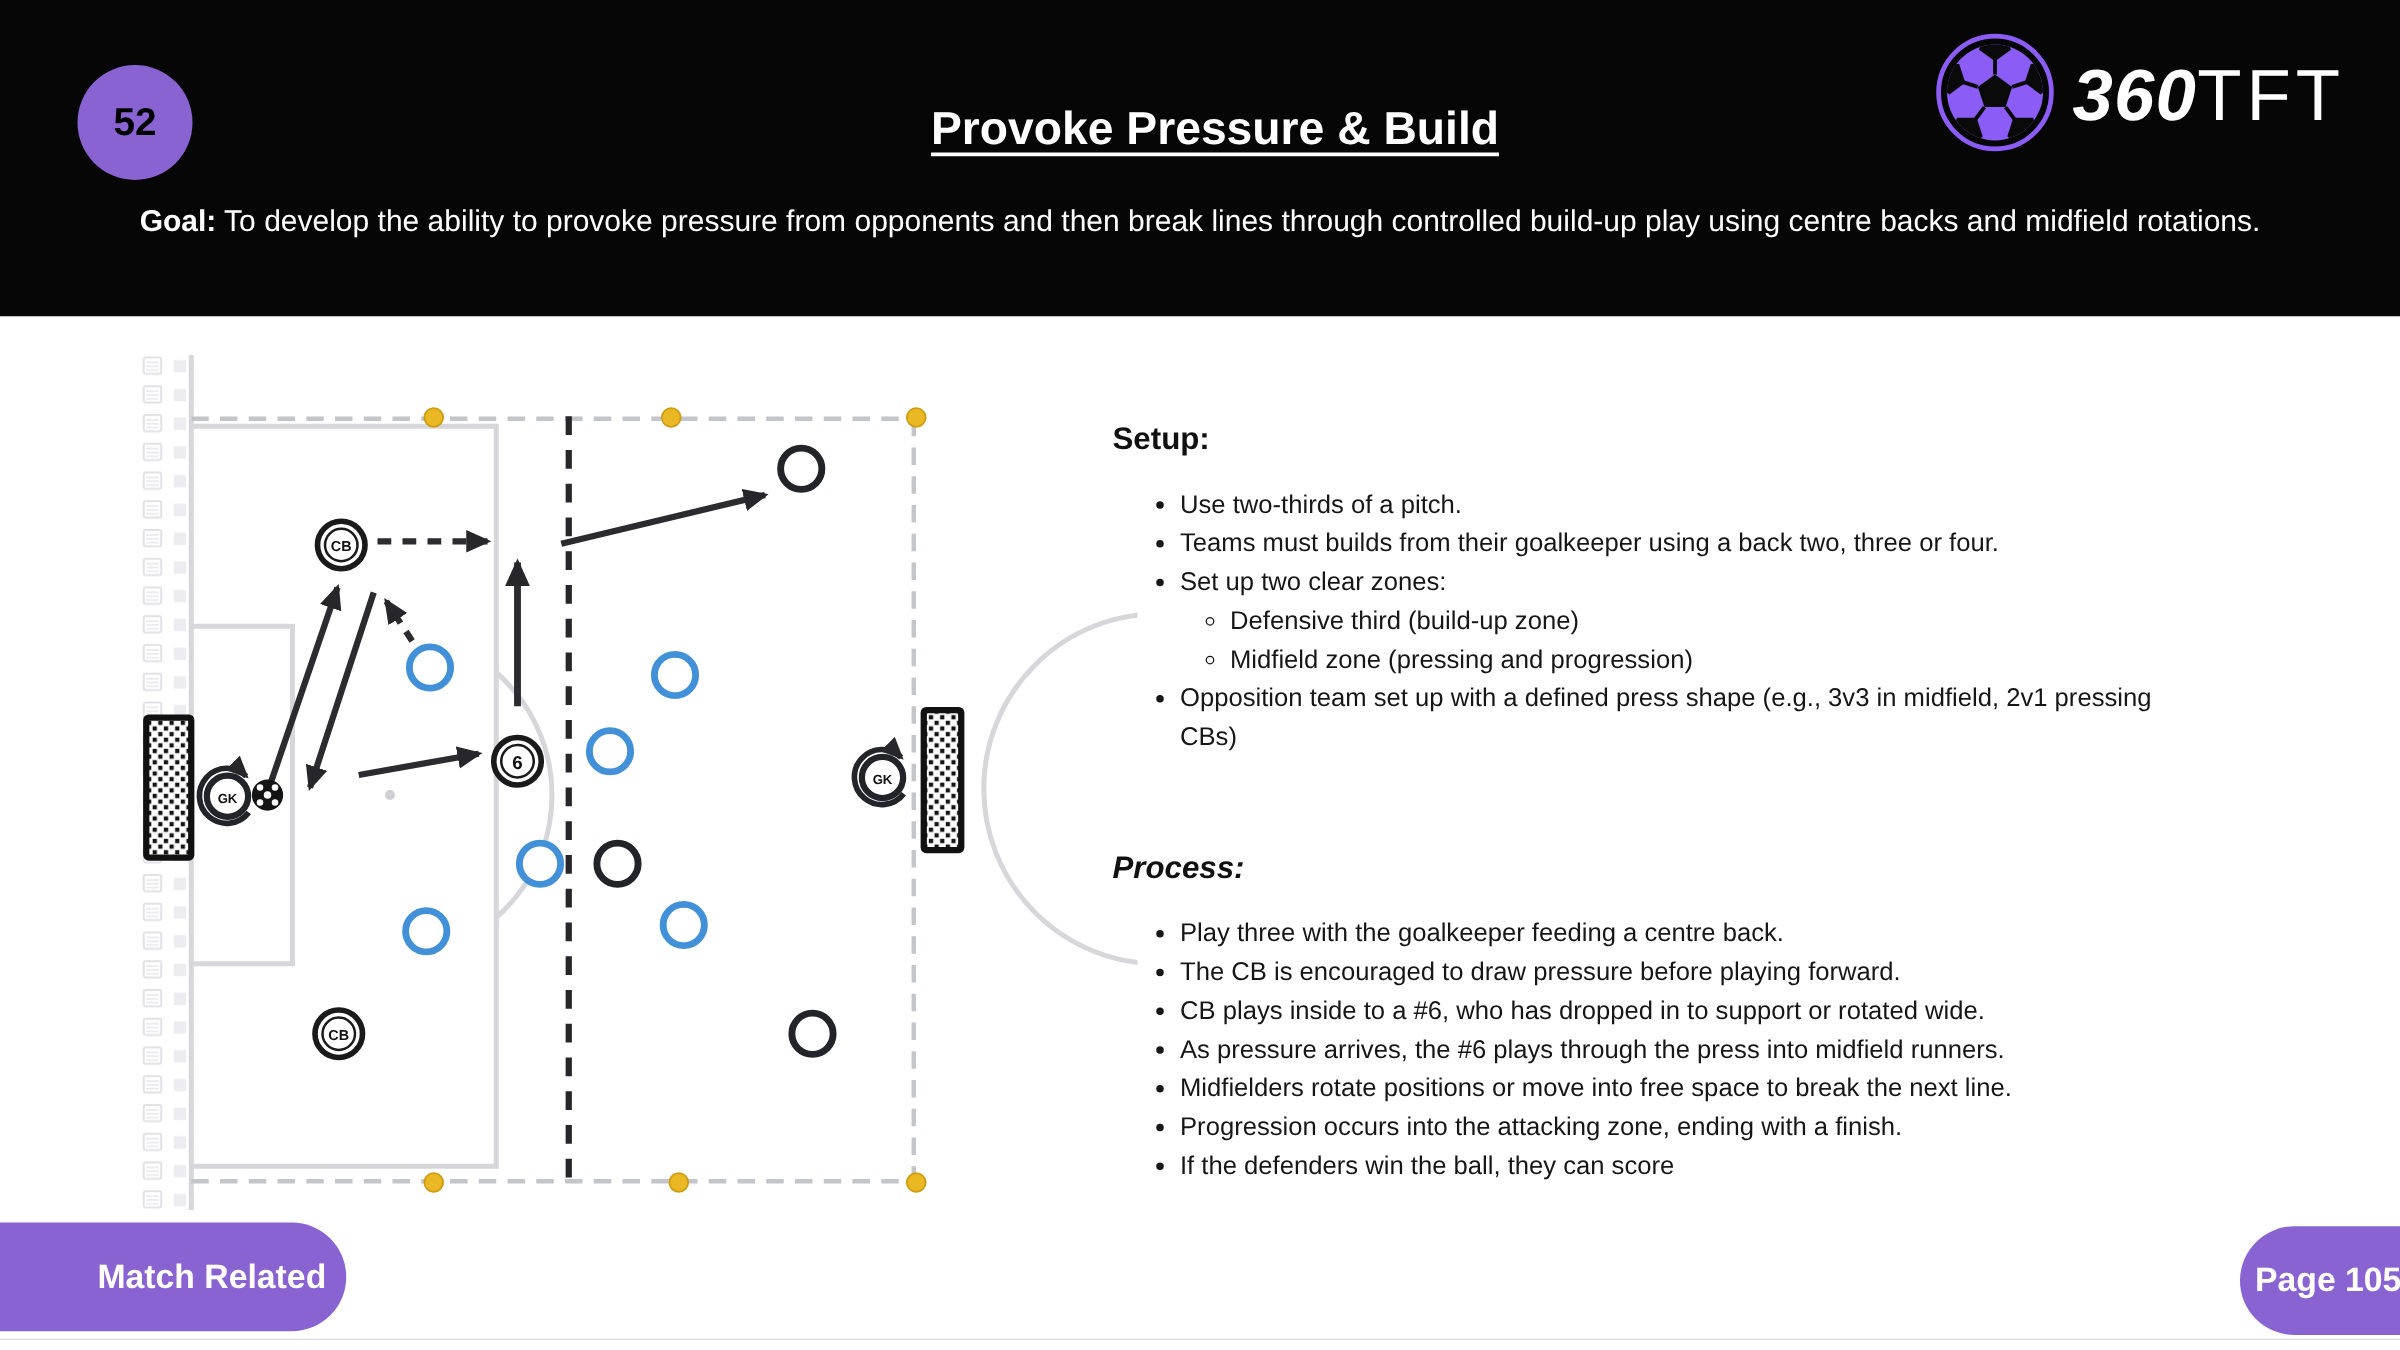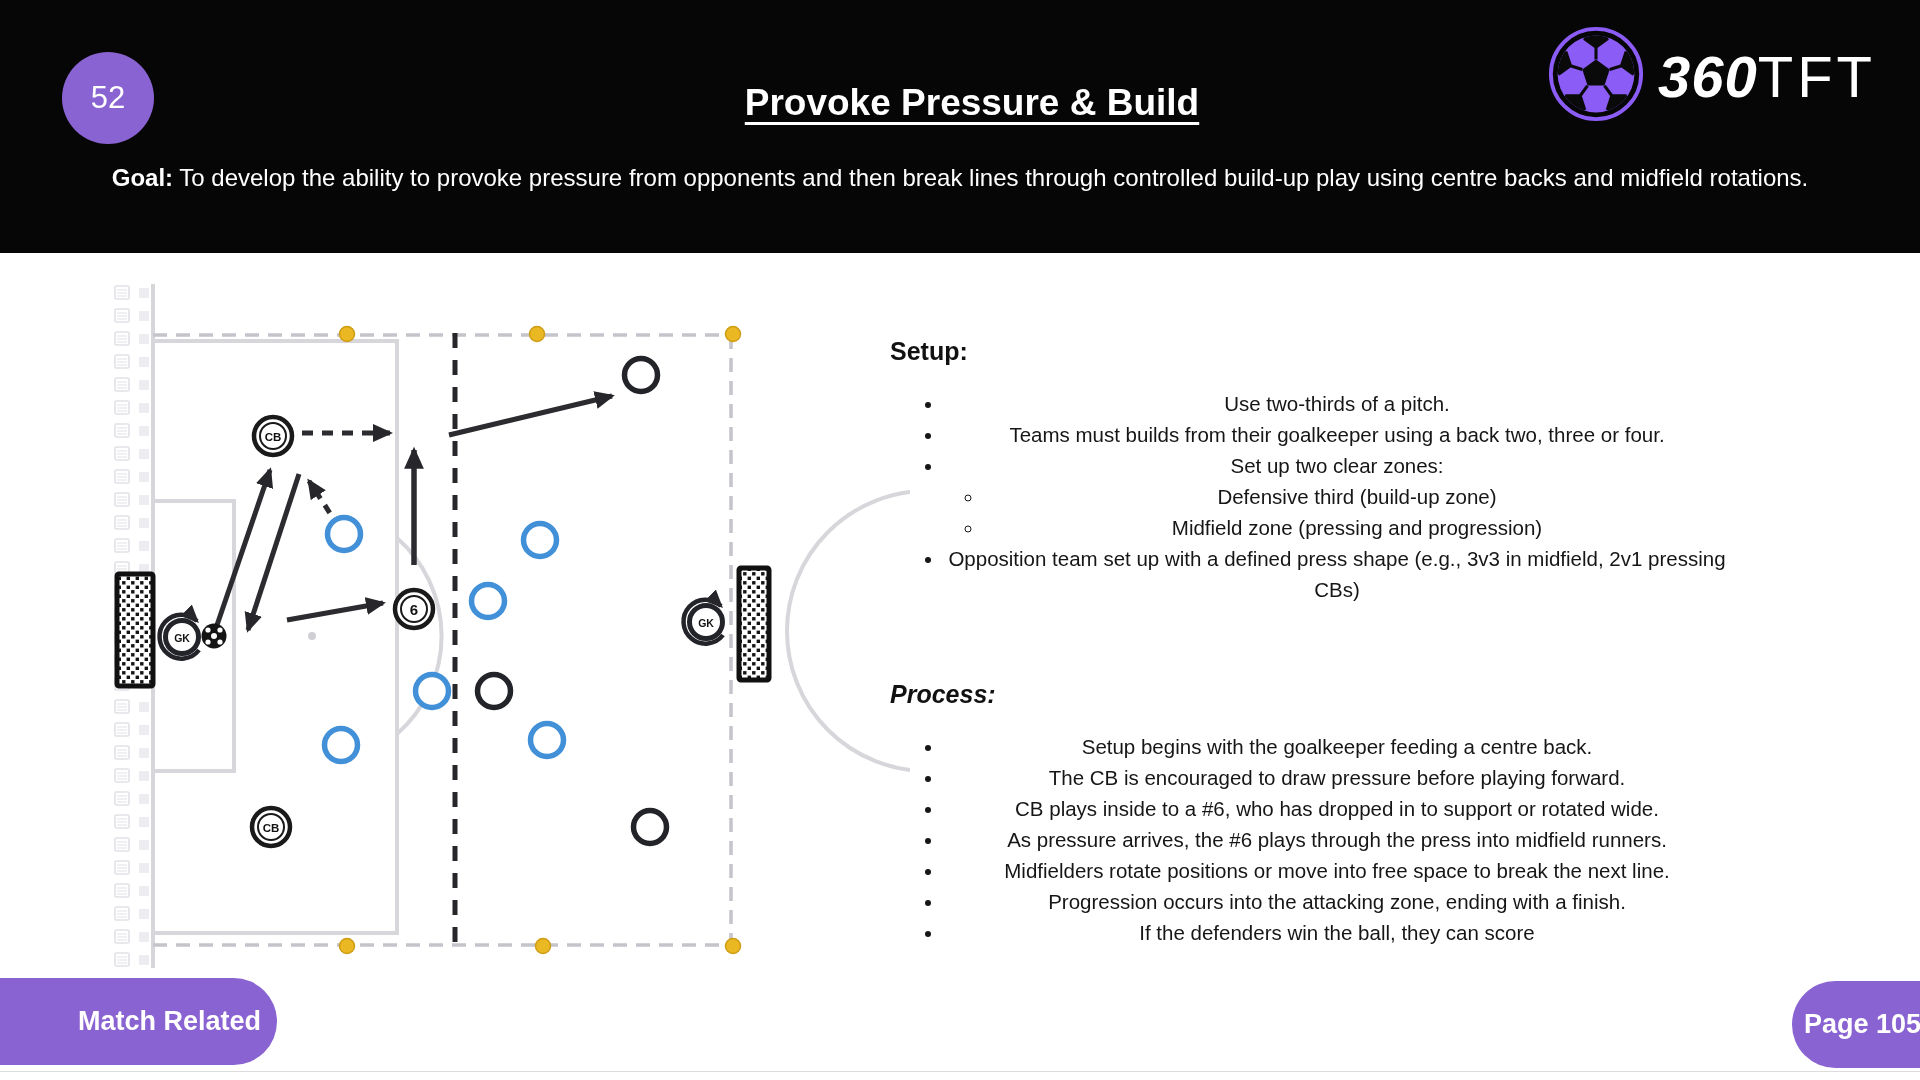--- a/index.html
+++ b/index.html
@@ -4,21 +4,21 @@
 <style>
   html,body { margin:0; padding:0; }
   body {
     width:1920px; height:1080px; position:relative; overflow:hidden;
     background:#ffffff; font-family:"Liberation Sans", sans-serif;
   }
   
   .header { position:absolute; left:0; top:0; width:1920px; height:253px; background:#060606; }
   .badge {
     position:absolute; left:62px; top:52px; width:92px; height:92px; border-radius:50%;
-    background:#8a63d2; color:#ffffff; font-size:31px; font-weight:normal;
+    background:#8a63d2; color:#000000; font-size:31px; font-weight:bold;
     display:flex; align-items:center; justify-content:center;
   }
   .title {
     position:absolute; top:82px; left:12px; width:100%; text-align:center;
     color:#fff; font-size:37px; font-weight:bold;
     text-decoration:underline; text-decoration-thickness:3px; text-underline-offset:7px;
   }
   .goal-line {
     position:absolute; top:159px; left:90px; width:1740px;
     color:#fff; font-size:24px; line-height:37px; text-align:center; font-weight:400;
@@ -27,21 +27,21 @@
   .logo { position:absolute; top:26px; right:44px; display:flex; align-items:center; gap:14px; }
   .logo-text { font-size:58px; color:#fff; letter-spacing:1px; display:flex; align-items:baseline; }
   .logo-360 { font-weight:bold;font-style:italic; }
   .logo-tft { font-weight:normal; letter-spacing:4px; }
   
   .pitch { position:absolute; left:100px; top:270px; width:810px; height:710px; }
   
   .panel { position:absolute; left:890px; top:338px; width:840px; color:#161616; }
   .panel h3 { margin:0; font-size:25px; line-height:26px; font-weight:bold; color:#111; }
   .panel h3.process { margin-top:76px;font-style:italic; }
-  .panel ul { margin:24px 0 0 0; padding-left:54px; list-style:disc;text-align:center; }
+  .panel ul { margin:24px 0 0 0; padding-left:54px; list-style:disc; }
   .panel ul ul { margin:0; padding-left:40px; list-style:circle; }
   .panel li { font-size:20.5px; line-height:31px; }
   
   .bottom-rule { position:absolute; left:0; top:1071px; width:1920px; height:1px; background:#dcdcde; }
   .pill {
     position:absolute; background:#8a63d2; color:#fff; font-weight:bold; font-size:27px;
     display:flex; align-items:center;
   }
   .pill-left {
     left:-185px; top:978px; width:462px; height:87px; border-radius:44px;
@@ -210,21 +210,21 @@
       <ul>
         <li>Defensive third (build-up zone)</li>
         <li>Midfield zone (pressing and progression)</li>
       </ul>
     </li>
     <li>Opposition team set up with a defined press shape (e.g., 3v3 in midfield, 2v1 pressing CBs)</li>
   </ul>
 
   <h3 class="process">Process:</h3>
   <ul>
-    <li>Setup begins with the goalkeeper feeding a centre back.</li>
+    <li>Play three with the goalkeeper feeding a centre back.</li>
     <li>The CB is encouraged to draw pressure before playing forward.</li>
     <li>CB plays inside to a #6, who has dropped in to support or rotated wide.</li>
     <li>As pressure arrives, the #6 plays through the press into midfield runners.</li>
     <li>Midfielders rotate positions or move into free space to break the next line.</li>
     <li>Progression occurs into the attacking zone, ending with a finish.</li>
     <li>If the defenders win the ball, they can score</li>
   </ul>
 </div>
 
 <div class="bottom-rule"></div>

